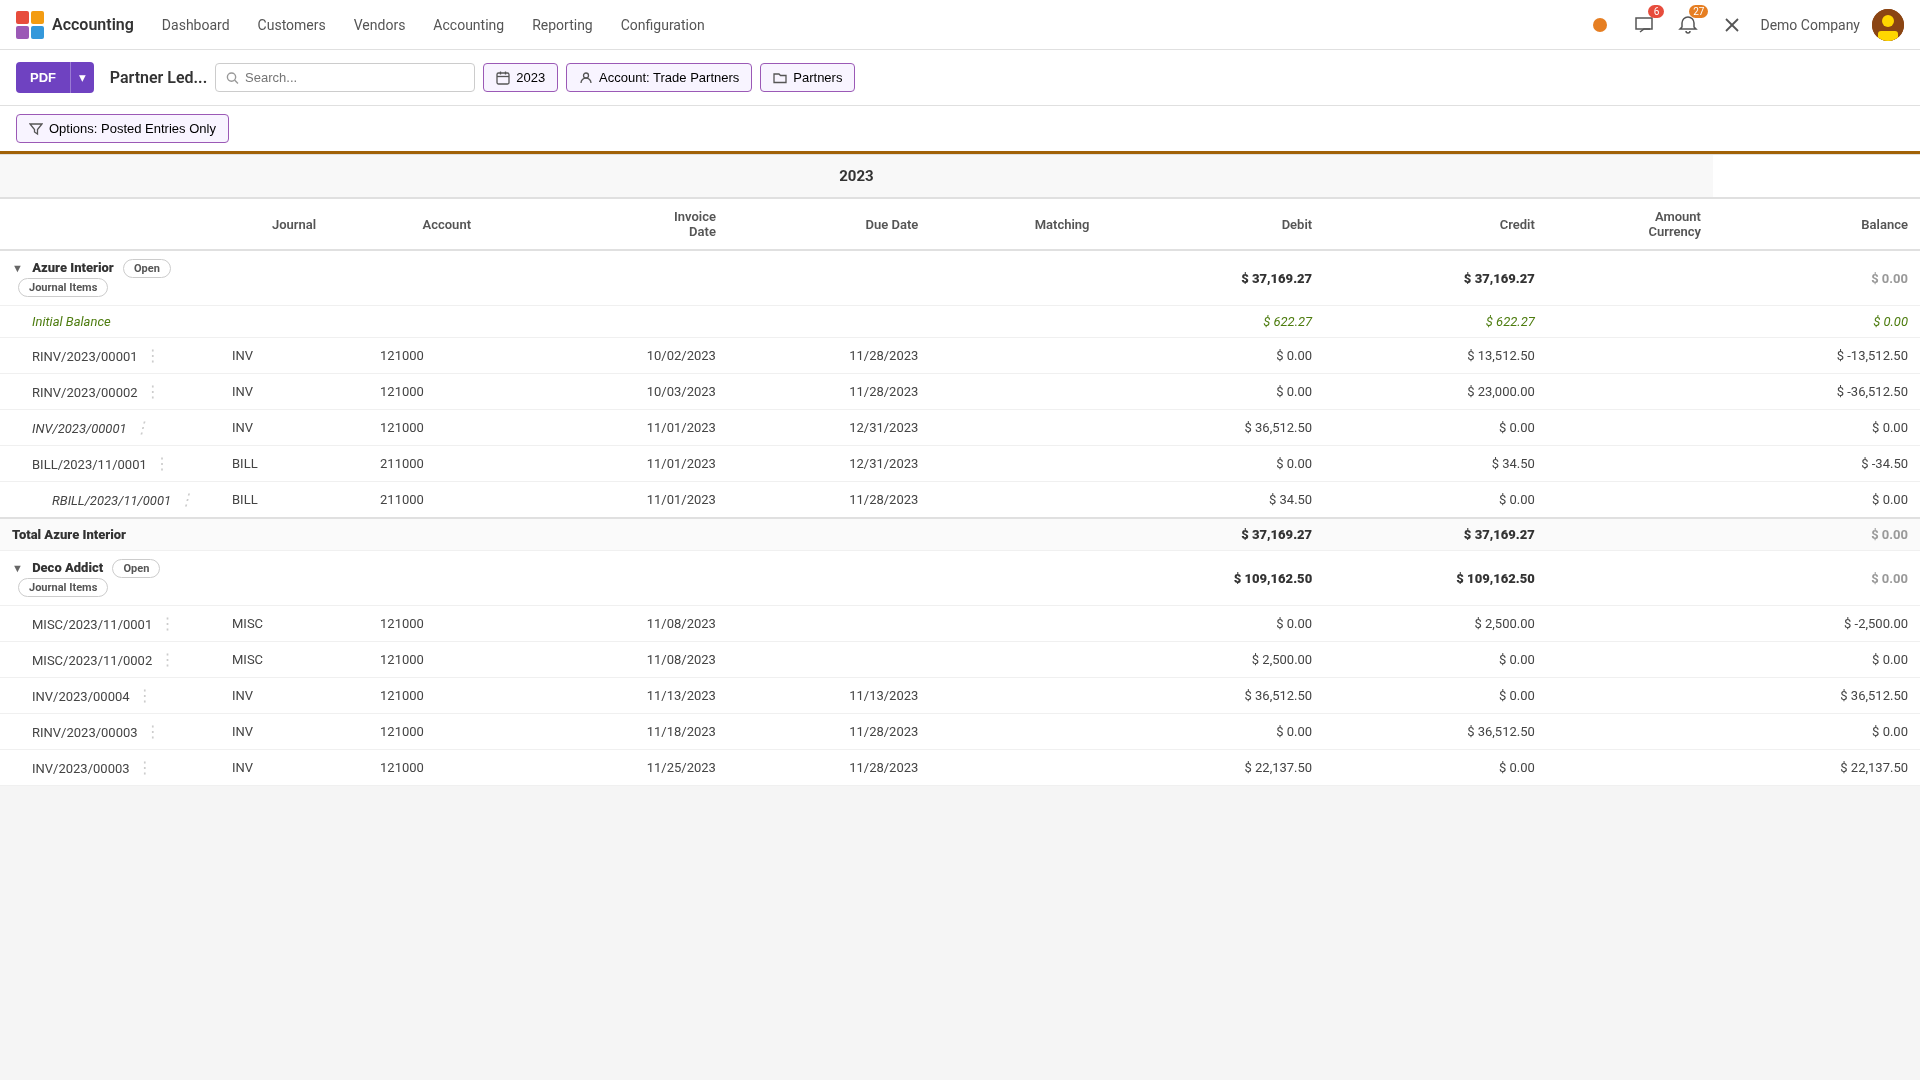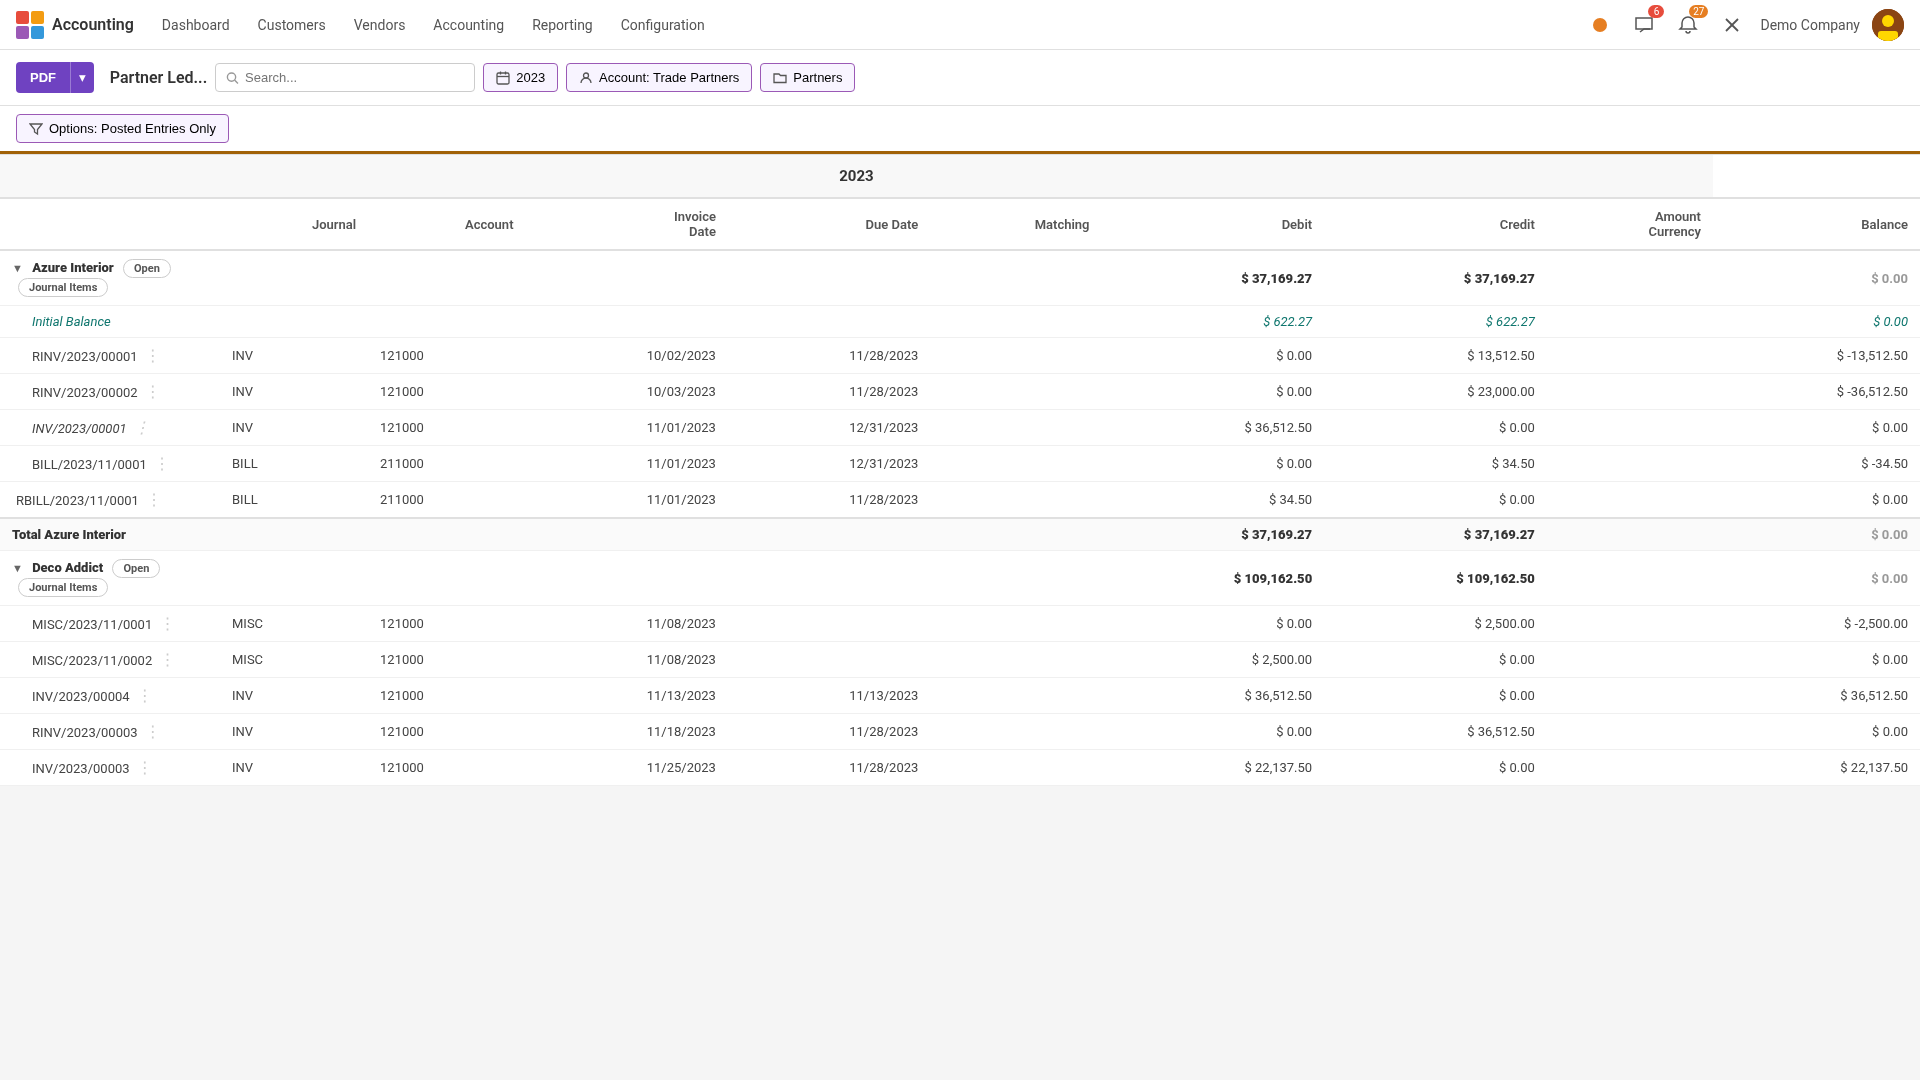--- a/index.html
+++ b/index.html
@@ -36,21 +36,21 @@
 
     
     .toolbar2 { background: white; padding: 8px 16px; display: flex; align-items: center; gap: 8px; border-bottom: 3px solid #a16207; }
 
     
     .main { background: white; margin: 0; }
 
     
     .report-table { width: 100%; border-collapse: collapse; }
     .report-table thead tr { border-bottom: 2px solid #e0e0e0; }
-    .report-table thead th { padding: 10px 12px; text-align: right; font-weight: 600; color: #555; font-size: 13px; }
+    .report-table thead th { padding: 10px 12px; text-align: center; font-weight: 600; color: #555; font-size: 13px; }
     .report-table thead th.right { text-align: right; }
 
     .report-table tbody tr { border-bottom: 1px solid #f0f0f0; }
     .report-table tbody td { padding: 8px 12px; font-size: 13px; }
     .report-table tbody td.right { text-align: right; }
 
     
     .group-header td { font-weight: 700; font-size: 14px; background: #fff; padding: 10px 12px; }
     .group-header .right { font-weight: 700; }
 
@@ -72,21 +72,21 @@
     
     .year-header { background: #f8f8f8; }
     .year-header td { text-align: center; font-weight: 700; font-size: 15px; padding: 12px; border-bottom: 2px solid #e0e0e0; }
 
     
     .collapse-icon { cursor: pointer; margin-right: 6px; color: #666; font-size: 11px; }
 
     
     .dots-menu { color: #ccc; cursor: pointer; font-size: 16px; padding: 0 4px; }
 
-    .initial-balance td { color: #0f766e; font-style: italic; }
+    .initial-balance td { color: #4d7c0f; font-style: italic; }
 
     
     .section-divider { border-top: 1px solid #e0e0e0; }
   </style>
 </head>
 <body>
 
 <nav class="top-nav">
   <div class="nav-logo">
     <svg class="nav-logo-icon" viewBox="0 0 28 28" fill="none" xmlns="http://www.w3.org/2000/svg">
@@ -295,21 +295,21 @@
         <td>211000</td>
         <td class="right">11/01/2023</td>
         <td class="right">12/31/2023</td>
         <td class="right"></td>
         <td class="right text-gray">$ 0.00</td>
         <td class="right ">$ 34.50</td>
         <td></td>
         <td class="right text-red">$ -34.50</td>
       </tr>
         <tr class="data-row">
-        <td style="padding-left:16px;">
+        <td style="padding-left:52px;font-style:italic;">
           RBILL/2023/11/0001
           <span class="dots-menu">⋮</span>
         </td>
         <td>BILL</td>
         <td>211000</td>
         <td class="right">11/01/2023</td>
         <td class="right">11/28/2023</td>
         <td class="right"></td>
         <td class="right ">$ 34.50</td>
         <td class="right text-gray">$ 0.00</td>

